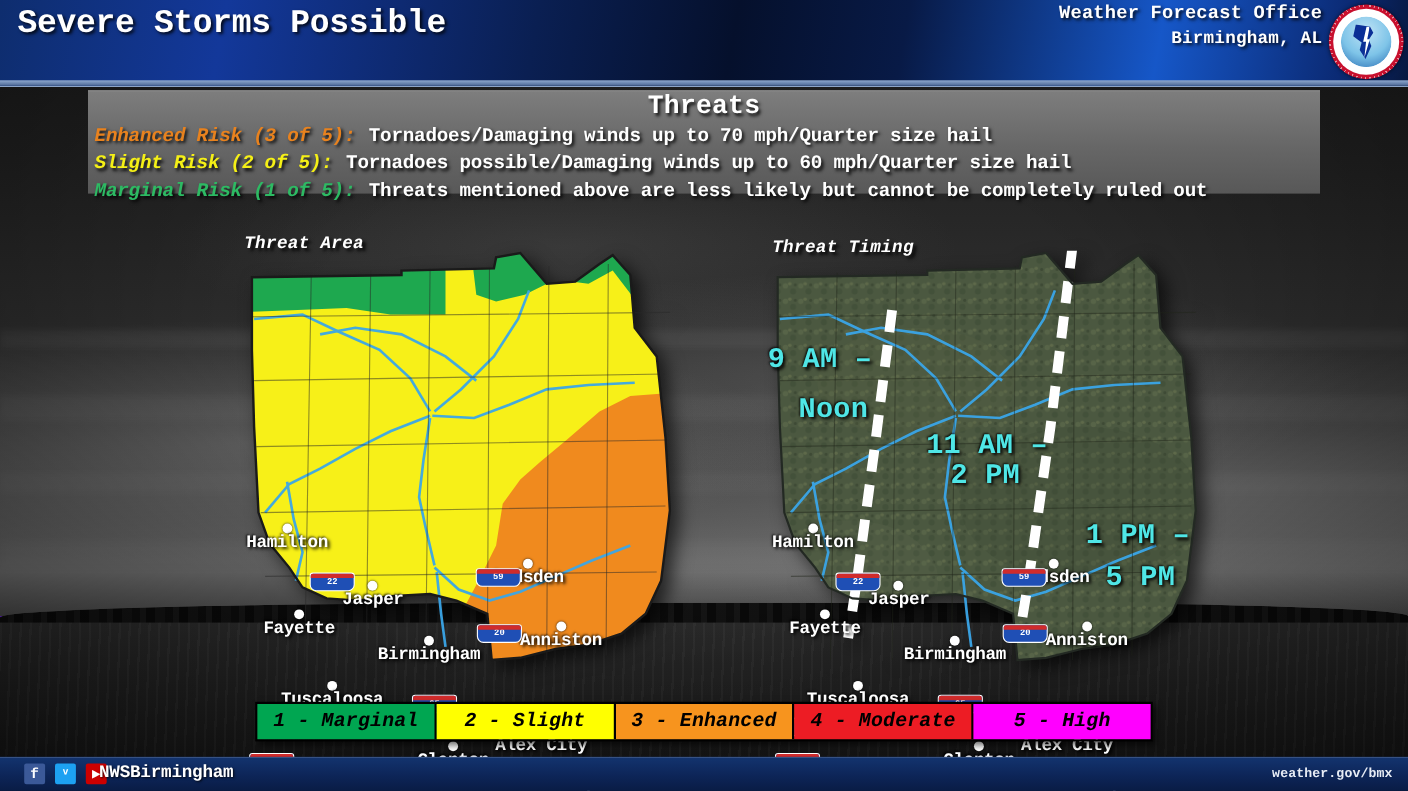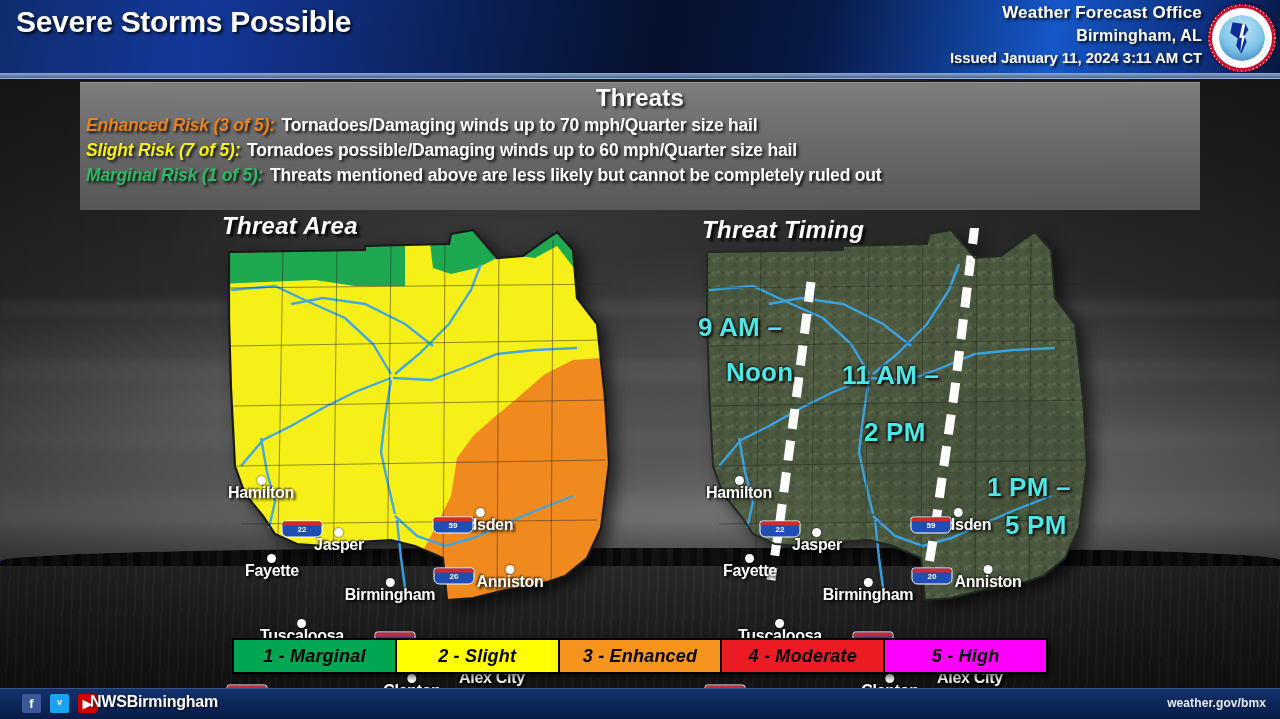--- a/index.html
+++ b/index.html
@@ -1,18 +1,18 @@
 <!DOCTYPE html>
 <html><head>
 <meta charset="utf-8">
 <style>
   html,body{margin:0;padding:0;background:#000;}
   body{width:1280px;height:719px;overflow:hidden;
        font-family:"Liberation Sans","DejaVu Sans",sans-serif;}
-  #stage{position:relative;width:1280px;height:719px;overflow:hidden;background:#6d28d9;}
+  #stage{position:relative;width:1280px;height:719px;overflow:hidden;background:#6d28d9;font-family:Liberation Mono, monospace;}
 
   
   .bg{position:absolute;inset:0;}
   .bg-sky{position:absolute;left:0;top:0;width:1280px;height:560px;
       background:
         radial-gradient(ellipse 700px 160px at 18% 72%, rgba(170,170,170,.30), rgba(0,0,0,0) 70%),
         radial-gradient(ellipse 620px 140px at 62% 62%, rgba(150,150,150,.26), rgba(0,0,0,0) 72%),
         radial-gradient(ellipse 900px 200px at 88% 80%, rgba(185,185,185,.24), rgba(0,0,0,0) 70%),
         radial-gradient(ellipse 500px 120px at 40% 40%, rgba(120,120,120,.20), rgba(0,0,0,0) 72%),
         linear-gradient(180deg,#1b1b1b 0%,#232323 26%,#2e2e2e 52%,#3c3c3c 70%,#555 84%,#6b6b6b 93%,#4a4a4a 100%);}
@@ -53,32 +53,32 @@
   .nws .map{position:absolute;left:18%;top:16%;width:64%;height:68%;background:#0b2f96;
        clip-path:polygon(18% 0,62% 6%,72% 24%,58% 44%,66% 62%,48% 100%,30% 74%,36% 52%,10% 34%);}
   .nws .bolt{position:absolute;left:44%;top:20%;width:13%;height:62%;background:#fff;
        clip-path:polygon(52% 0,100% 0,62% 40%,100% 40%,18% 100%,44% 48%,0 48%);}
   .nws .txt{position:absolute;inset:0;border-radius:50%;
        background:repeating-conic-gradient(from 0deg,rgba(255,255,255,0) 0 5deg,rgba(255,255,255,.55) 5deg 7deg);
        -webkit-mask:radial-gradient(circle,transparent 0 66%,#000 67% 92%,transparent 93%);
        mask:radial-gradient(circle,transparent 0 66%,#000 67% 92%,transparent 93%);}
 
   
-  .threats{position:absolute;left:80px;top:82px;width:1120px;height:128px;
+  .threats{position:absolute;left:80px;top:82px;width:1120px;height:94px;
       background:linear-gradient(180deg,rgba(132,132,132,.94),rgba(108,108,108,.93) 55%,rgba(92,92,92,.93));
       box-shadow:inset 0 1px 0 rgba(255,255,255,.18);}
   .th-title{text-align:center;font-size:24px;font-weight:bold;color:#fff;margin-top:2px;
       letter-spacing:.2px;text-shadow:2px 2px 3px rgba(0,0,0,.85);}
   .th-line{margin:1px 0 0 6px;font-size:17.5px;font-weight:bold;color:#fff;white-space:nowrap;
       letter-spacing:-.2px;text-shadow:2px 2px 3px rgba(0,0,0,.9);line-height:24px;}
   .th-line .lbl{font-style:italic;font-weight:bold;margin-right:2px;}
   .c-enh{color:#e8821e;} .c-slt{color:#f5f016;} .c-mar{color:#2dba63;margin-top:40px;}
 
   
-  .maptitle{position:absolute;font-size:24px;font-style:italic;font-weight:bold;color:#fff;
+  .maptitle{position:absolute;font-size:16px;font-style:italic;font-weight:bold;color:#fff;
       letter-spacing:.3px;text-shadow:3px 3px 3px rgba(0,0,0,.9);white-space:nowrap;}
   .mapwrap{position:absolute;filter:drop-shadow(7px 7px 8px rgba(0,0,0,.65));}
   .city{position:absolute;transform:translate(-50%,0);text-align:center;white-space:nowrap;}
   .city .dot{width:9px;height:9px;border-radius:50%;background:#fff;margin:0 auto;
       box-shadow:0 0 2px rgba(0,0,0,.9);}
   .city .nm{font-size:16px;font-weight:bold;color:#fff;letter-spacing:-.3px;
       text-shadow:2px 2px 3px rgba(0,0,0,.95),-1px -1px 2px rgba(0,0,0,.8);margin-top:-1px;}
   .shield{position:absolute;width:41px;height:17px;transform:translate(-50%,-50%);
       background:#1f4fb5;border-radius:3px 3px 6px 6px;border:1px solid #fff;box-sizing:border-box;
       font-size:8px;font-weight:bold;color:#fff;text-align:center;line-height:15px;}
@@ -120,41 +120,40 @@
     <div class="bg-trees"></div>
     <div class="bg-field"></div>
     <div class="bg-vig"></div>
   </div>
 
   <div class="header">
     <div class="h-title">Severe Storms Possible</div>
     <div class="h-right">
       <div class="h-r1">Weather Forecast Office</div>
       <div class="h-r2">Birmingham, AL</div>
-      <div class="h-r3">Issued January 11, 2024 3:11 AM CT</div>
     </div>
     <div class="nws">
       <div class="ring"></div>
       <div class="inner">
           <div class="sky"></div>
           <div class="map"></div>
           <div class="bolt"></div>
         </div>
       <div class="txt"></div>
     </div>
   </div>
 
   <div class="threats">
     <div class="th-title">Threats</div>
     <div class="th-line">
       <span class="lbl c-enh">Enhanced Risk (3 of 5):</span>
       <span>Tornadoes/Damaging winds up to 70 mph/Quarter size hail</span>
     </div>
     <div class="th-line">
-      <span class="lbl c-slt">Slight Risk (7 of 5):</span>
+      <span class="lbl c-slt">Slight Risk (2 of 5):</span>
       <span>Tornadoes possible/Damaging winds up to 60 mph/Quarter size hail</span>
     </div>
     <div class="th-line">
       <span class="lbl c-mar">Marginal Risk (1 of 5):</span>
       <span>Threats mentioned above are less likely but cannot be completely ruled out</span>
     </div>
   </div>
 
   <div class="maptitle" style="left:222px;top:212px;">Threat Area</div>
 
@@ -353,21 +352,21 @@
       <div class="shield" style="left: 780px; top: 529px;">22</div>
       <div class="shield" style="left: 931px; top: 525px;">59</div>
       <div class="shield" style="left: 932px; top: 576px;">20</div>
       <div class="shield" style="left: 873px; top: 640px;">65</div>
       <div class="shield" style="left: 738px; top: 661px;">20</div>
       <div class="shield" style="left: 725px; top: 693px;">59</div>
     </div>
   <div id="timelabels">
       <div class="timelbl" style="left: 698px; top: 312px; color: rgb(79, 230, 230);">9 AM –</div>
       <div class="timelbl" style="left: 726px; top: 357px; color: rgb(79, 230, 230);">Noon</div>
-      <div class="timelbl" style="left: 842px; top: 360px; color: rgb(79, 230, 230);">11 AM –</div>
+      <div class="timelbl" style="left: 842px; top: 390px; color: rgb(79, 230, 230);">11 AM –</div>
       <div class="timelbl" style="left: 864px; top: 417px; color: rgb(79, 230, 230);">2 PM</div>
       <div class="timelbl" style="left: 987px; top: 472px; color: rgb(79, 230, 230);">1 PM –</div>
       <div class="timelbl" style="left: 1005px; top: 510px; color: rgb(79, 230, 230);">5 PM</div>
     </div>
 
   <div class="legend" id="legend">
       <div class="cell" style="background: rgb(0, 166, 81);">1 - Marginal</div>
       <div class="cell" style="background: rgb(255, 255, 0);">2 - Slight</div>
       <div class="cell" style="background: rgb(247, 148, 30);">3 - Enhanced</div>
       <div class="cell" style="background: rgb(237, 28, 36);">4 - Moderate</div>

